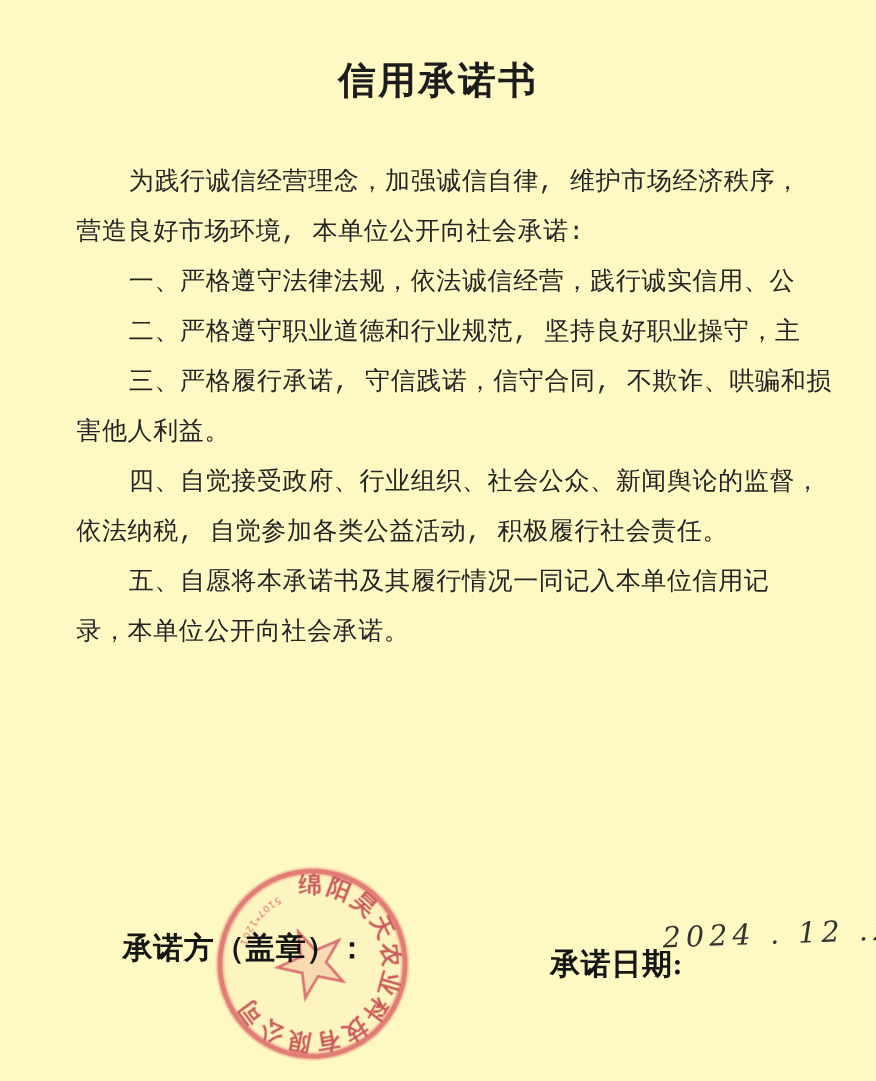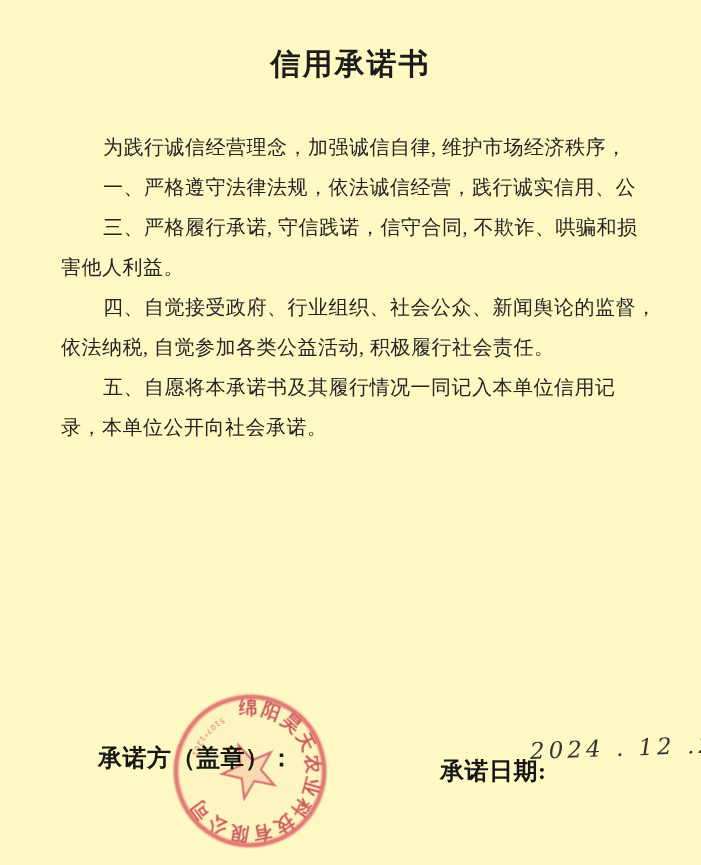--- a/index.html
+++ b/index.html
@@ -32,20 +32,21 @@
     left: 61px;
     right: 30px;
     font-size: 20px;
     line-height: 40px;
     letter-spacing: 0.5px;
     color: #242424;
   }
   .line {
     height: 40px;
     white-space: nowrap;
+    font-family: Liberation Mono, monospace;
   }
   .line.indent {
     padding-left: 42px;
   }
   .footer-label {
     position: absolute;
     font-size: 24px;
     font-weight: bold;
     color: #161616;
     letter-spacing: 0.5px;
@@ -78,21 +79,23 @@
 </style>
 </head>
 <body>
 
 <div class="page">
 
   <div class="title">信用承诺书</div>
 
   <div class="content">
     <div class="line indent">为践行诚信经营理念，加强诚信自律, 维护市场经济秩序，</div>
+    <div class="line">营造良好市场环境, 本单位公开向社会承诺:</div>
     <div class="line indent">一、严格遵守法律法规，依法诚信经营，践行诚实信用、公</div>
+    <div class="line indent">二、严格遵守职业道德和行业规范, 坚持良好职业操守，主</div>
     <div class="line indent">三、严格履行承诺, 守信践诺，信守合同, 不欺诈、哄骗和损</div>
     <div class="line">害他人利益。</div>
     <div class="line indent">四、自觉接受政府、行业组织、社会公众、新闻舆论的监督，</div>
     <div class="line">依法纳税, 自觉参加各类公益活动, 积极履行社会责任。</div>
     <div class="line indent">五、自愿将本承诺书及其履行情况一同记入本单位信用记</div>
     <div class="line">录，本单位公开向社会承诺。</div>
   </div>
 
   <div class="footer-label party-label">承诺方（盖章）：</div>
   <div class="footer-label date-label">承诺日期:</div>

